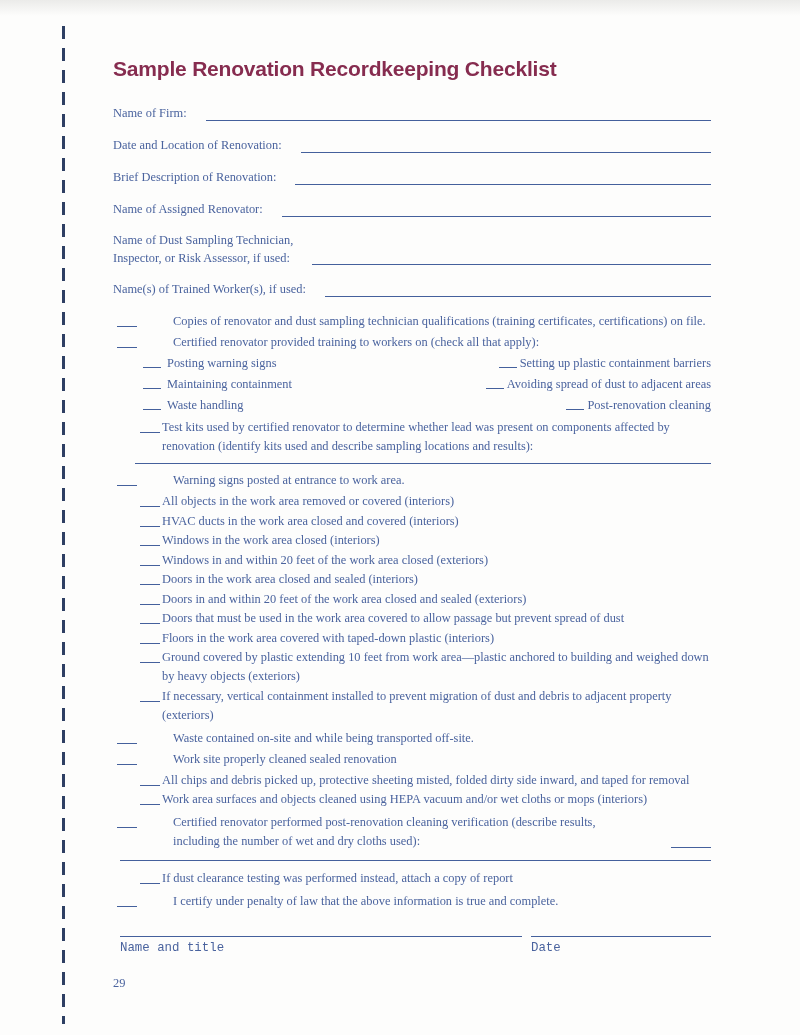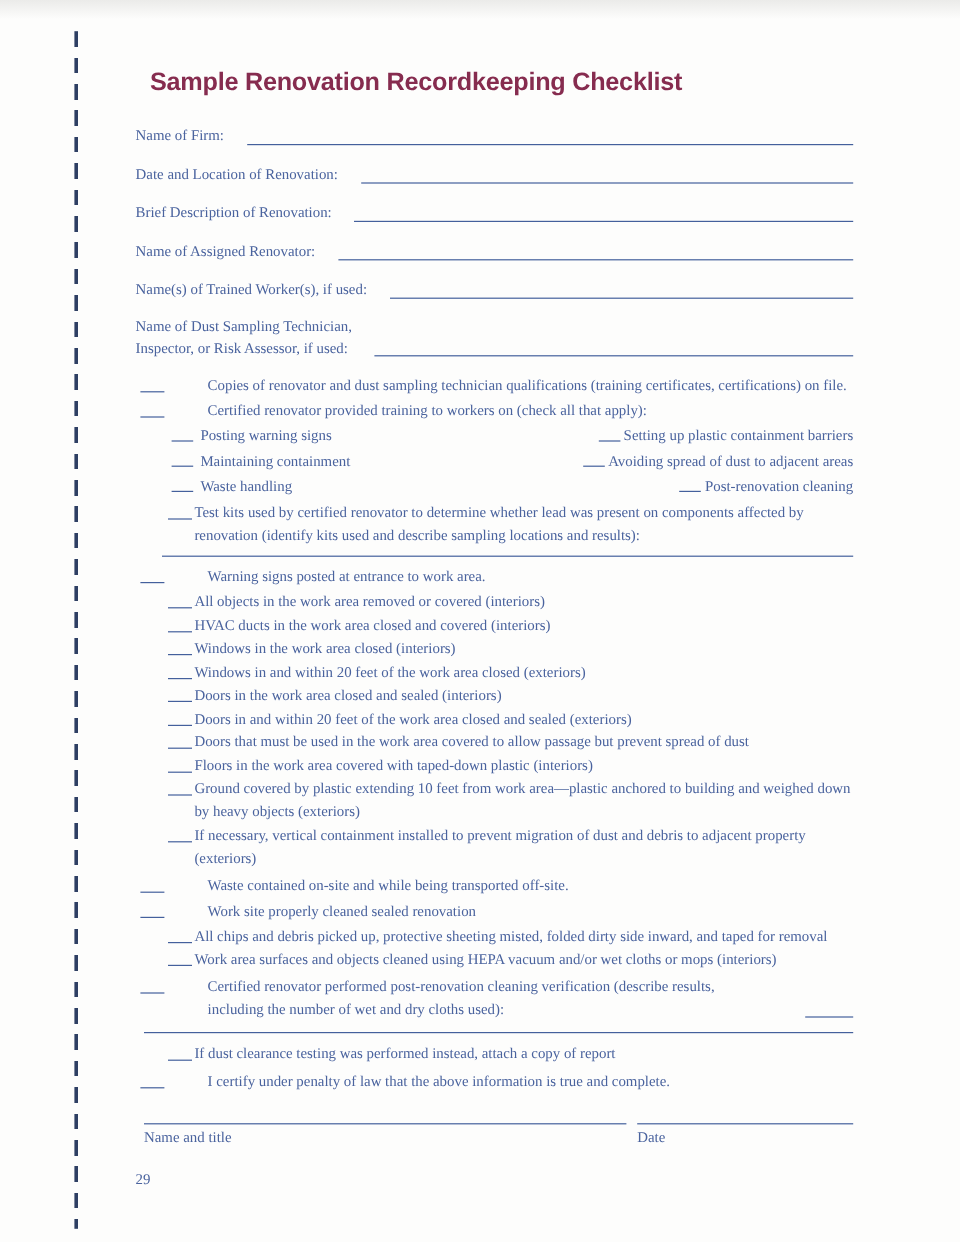--- a/index.html
+++ b/index.html
@@ -26,21 +26,21 @@
     background:repeating-linear-gradient(to bottom,var(--binding) 0 13px,transparent 13px 22px);
   }
   .content{
     position:absolute;left:113px;top:0;width:598px;
     font-size:12.4px;line-height:19px;
   }
   h1{
     margin-top:55px;
     font-family:"Liberation Sans","DejaVu Sans",sans-serif;
     font-size:21px;line-height:28px;letter-spacing:-0.2px;
-    color:var(--title);font-weight:700;margin-left:12px;
+    color:var(--title);font-weight:700;
   }
   
   .fields{margin-top:21px;}
   .frow{display:flex;align-items:flex-end;margin-bottom:13px;gap:12px;}
   .frow .lbl{white-space:nowrap;}
   .fill{
     flex:1;border-bottom:1.6px solid var(--rule);
     margin-left:7px;margin-bottom:2px;min-width:40px;
   }
   .two-line .lbl div{line-height:17.5px;}
@@ -68,21 +68,21 @@
   .hrule{
     border-bottom:1.8px solid var(--rule);
     margin:7px 0 7px 22px;
   }
   .hrule.full{margin-left:7px;margin-top:9px;margin-bottom:8px;}
   
   .sig{display:flex;margin-top:14px;padding-left:7px;}
   .sig-left{flex:0 0 402px;margin-right:9px;}
   .sig-right{flex:1;}
   .sig-line{border-bottom:1.6px solid var(--rule);height:12px;}
-  .sig-lab{margin-top:2px;}
+  .sig-lab{margin-top:2px;font-family:Liberation Mono, monospace;}
   .pageno{padding-right:27px;margin-top:16px;}
 </style>
 </head>
 <body>
 
 <div class="scan-top"></div>
 <div class="binding"></div>
 
 <div class="content">
 
@@ -98,31 +98,31 @@
       <span class="fill"></span>
     </div>
     <div class="frow">
       <span class="lbl">Brief Description of Renovation:</span>
       <span class="fill"></span>
     </div>
     <div class="frow">
       <span class="lbl">Name of Assigned Renovator:</span>
       <span class="fill"></span>
     </div>
-    <div class="frow">
-      <span class="lbl">Name(s) of Trained Worker(s), if used:</span>
-      <span class="fill"></span>
-    </div>
     <div class="frow two-line">
       <span class="lbl">
         <div>Name of Dust Sampling Technician,</div>
         <div>Inspector, or Risk Assessor, if used:</div>
       </span>
       <span class="fill"></span>
     </div>
+    <div class="frow">
+      <span class="lbl">Name(s) of Trained Worker(s), if used:</span>
+      <span class="fill"></span>
+    </div>
   </div>
 
   <div class="checklist">
 
     <div class="crow lvl1">
       <span class="blank"></span>
       <span class="txt">Copies of renovator and dust sampling technician qualifications (training certificates, certifications) on file.</span>
     </div>
 
     <div class="crow lvl1">

